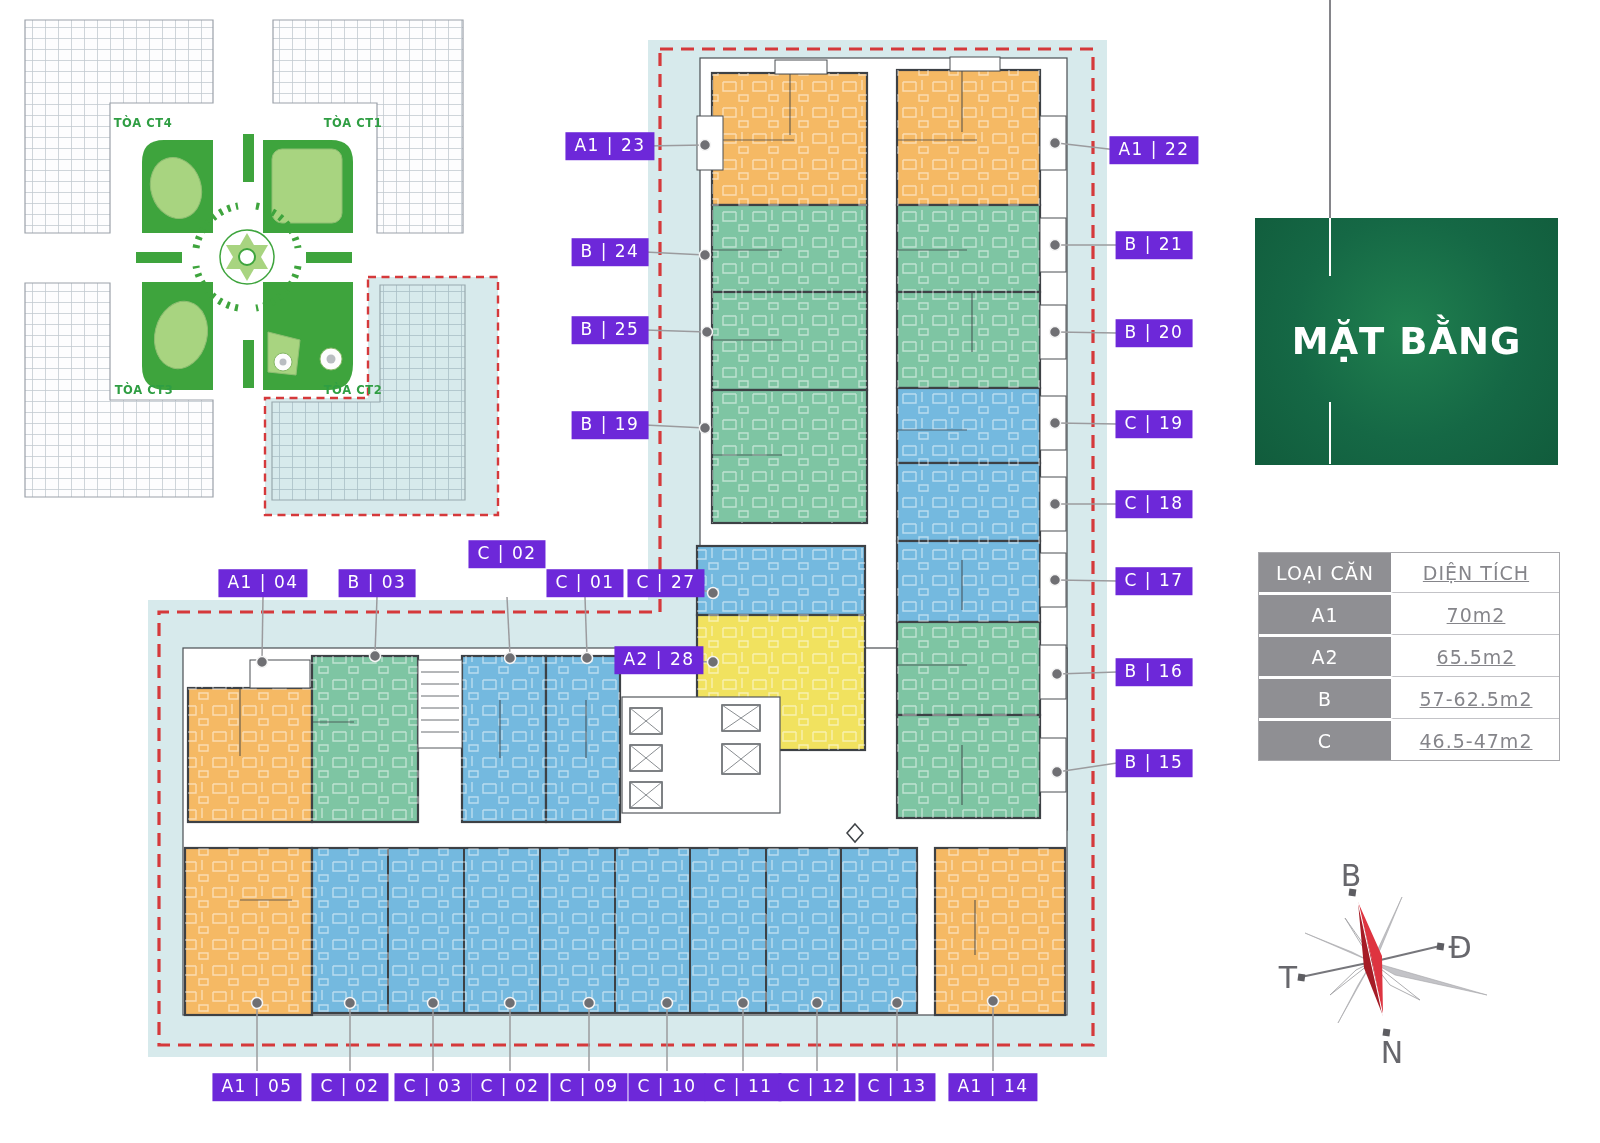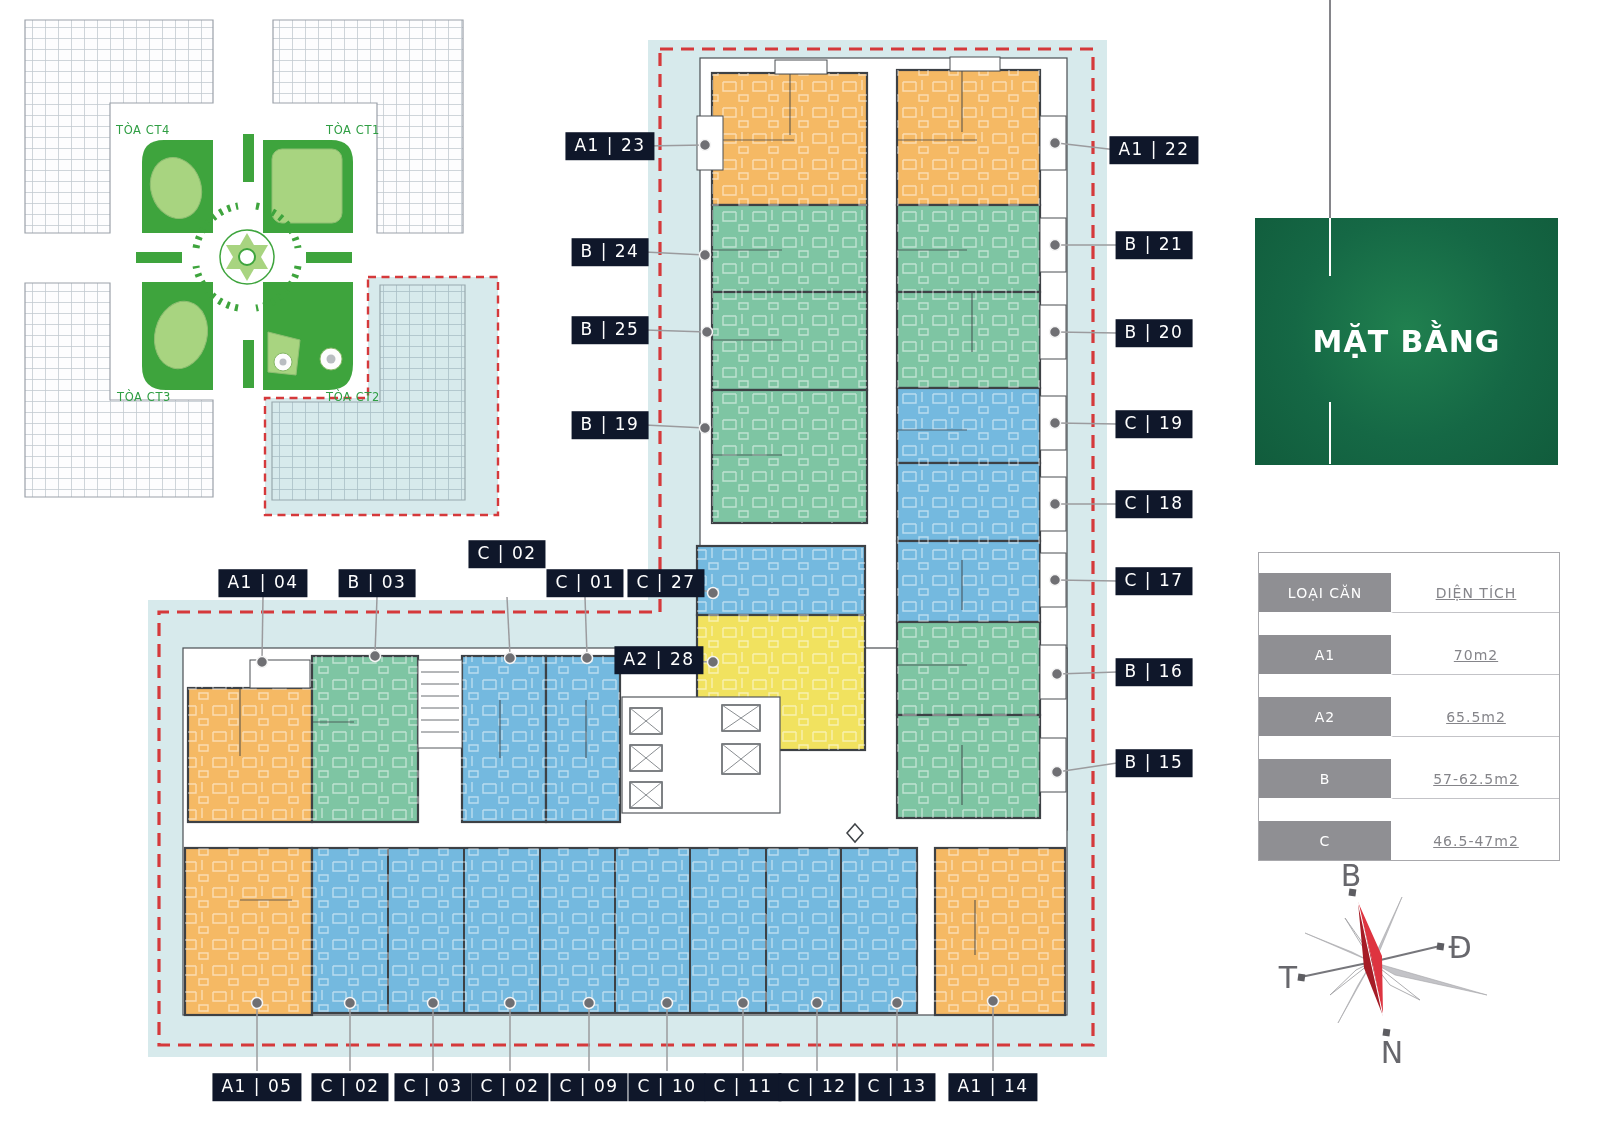--- a/index.html
+++ b/index.html
@@ -1,41 +1,41 @@
 <!DOCTYPE html>
 <html><head>
 <meta charset="utf-8">
 <style>
   html,body{margin:0;padding:0;background:#ffffff;}
   .stage{position:relative;width:1600px;height:1143px;background:#ffffff;overflow:hidden;
          font-family:"DejaVu Sans","Liberation Sans",sans-serif;}
   .stage svg{position:absolute;left:0;top:0;}
 
   
-  .ul{position:absolute;transform:translate(-50%,-50%);background:#0f172a;color:#ffffff;
+  .ul{position:absolute;transform:translate(-50%,-50%);background:#6d28d9;color:#ffffff;
       font-size:17px;letter-spacing:1.5px;padding:4px 9px;white-space:nowrap;line-height:1.15;}
 
   
-  .twl{position:absolute;transform:translate(-50%,-50%);color:#2f9e43;font-weight:normal;
-       font-size:11.5px;letter-spacing:.6px;white-space:nowrap;margin-top:7px;}
+  .twl{position:absolute;transform:translate(-50%,-50%);color:#2f9e43;font-weight:bold;
+       font-size:11.5px;letter-spacing:.6px;white-space:nowrap;}
 
   
   .hang1{position:absolute;left:1329px;top:0;width:2px;height:218px;background:#85858a;}
   .title-box{position:absolute;left:1255px;top:218px;width:303px;height:247px;color:#fff;
              background:radial-gradient(circle at 50% 45%, #20804f 0%, #156845 55%, #115c3c 100%);
              display:flex;flex-direction:column;align-items:center;justify-content:center;
-             font-weight:bold;font-size:30px;letter-spacing:1px;line-height:1.5;text-align:center;}
+             font-weight:bold;font-size:37px;letter-spacing:1px;line-height:1.5;text-align:center;}
   .hang2{position:absolute;left:1329px;top:218px;width:2px;height:58px;background:#fff;z-index:4;}
   .hang3{position:absolute;left:1329px;top:402px;width:2px;height:62px;background:#fff;z-index:4;}
 
   
   .area-table{position:absolute;left:1258px;top:552px;width:300px;border:1px solid #a8a8ac;
               display:grid;grid-template-columns:132px 1fr;background:#fff;}
   .at-cell{height:39px;display:flex;align-items:center;justify-content:center;
-           font-size:14px;letter-spacing:1px;margin-top:20px;}
+           font-size:19px;letter-spacing:1px;}
   .at-left{background:#8f8f93;color:#fff;border-bottom:3px solid #fff;}
   .at-right{color:#85858a;background:#fff;border-bottom:1px solid #c3c3c7;border-left:2px solid #fff;text-decoration:underline;}
   .at-last{border-bottom:none;}
 </style>
 </head>
 <body>
 
 <div class="stage">
 
   <svg width="1600" height="1143" viewBox="0 0 1600 1143">

